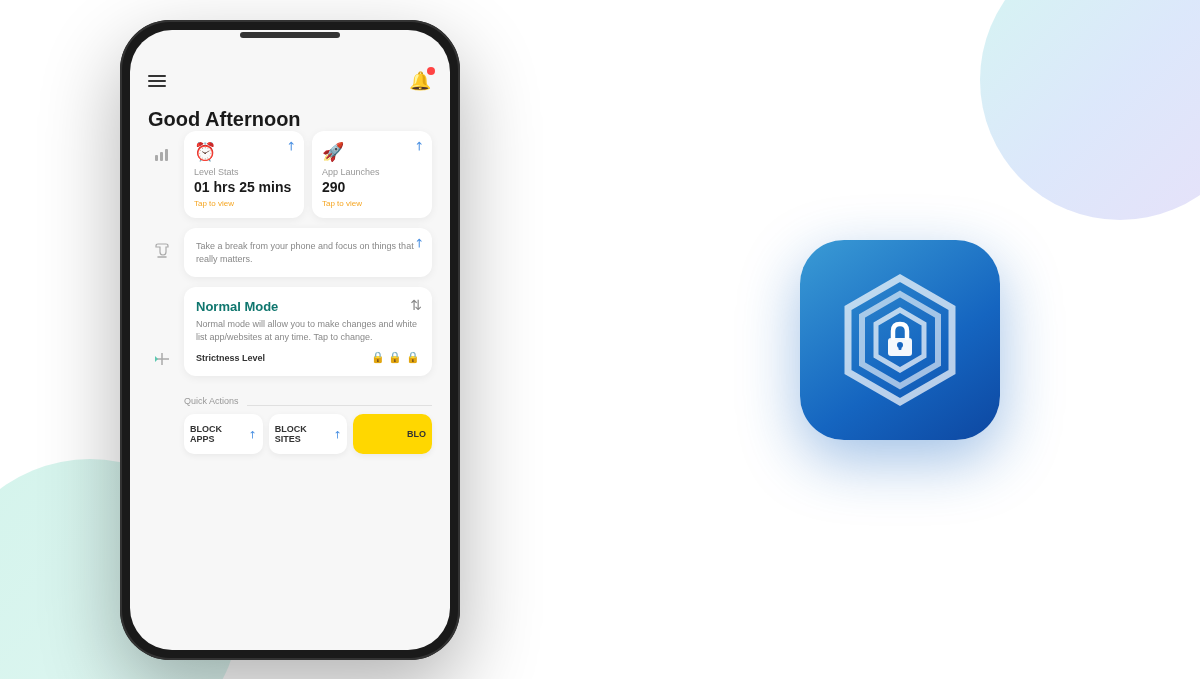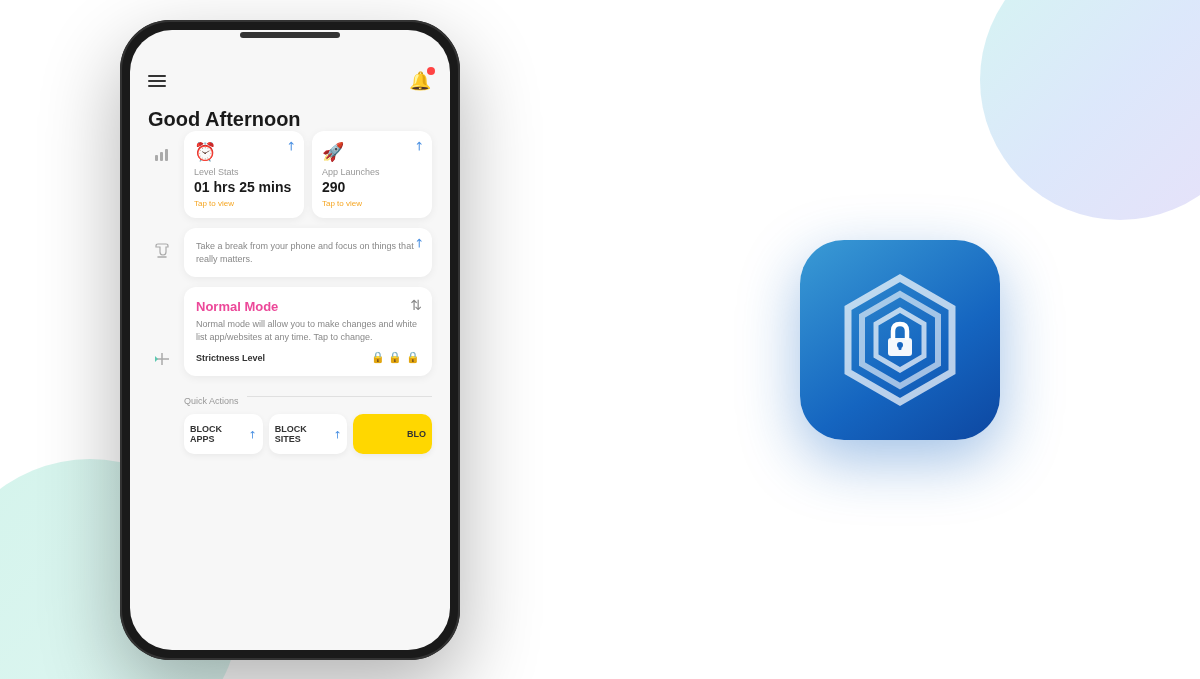--- a/index.html
+++ b/index.html
@@ -244,21 +244,21 @@
       background: #fff;
       border-radius: 12px;
       padding: 12px;
       box-shadow: 0 2px 8px rgba(0,0,0,0.06);
       position: relative;
     }
 
     .mode-title {
       font-size: 13px;
       font-weight: 700;
-      color: #ec4899;
+      color: #0f766e;
       margin-bottom: 4px;
     }
 
     .mode-desc {
       font-size: 9px;
       color: #888;
       line-height: 1.4;
       margin-bottom: 8px;
     }
 
@@ -292,21 +292,21 @@
       font-size: 14px;
     }
 
     
     .quick-actions-section {
       margin-top: 10px;
     }
 
     .quick-actions-header {
       display: flex;
-      align-items: flex-start;
+      align-items: flex-end;
       gap: 8px;
       margin-bottom: 8px;
     }
 
     .quick-actions-label {
       font-size: 9px;
       color: #999;
       white-space: nowrap;
     }
 

